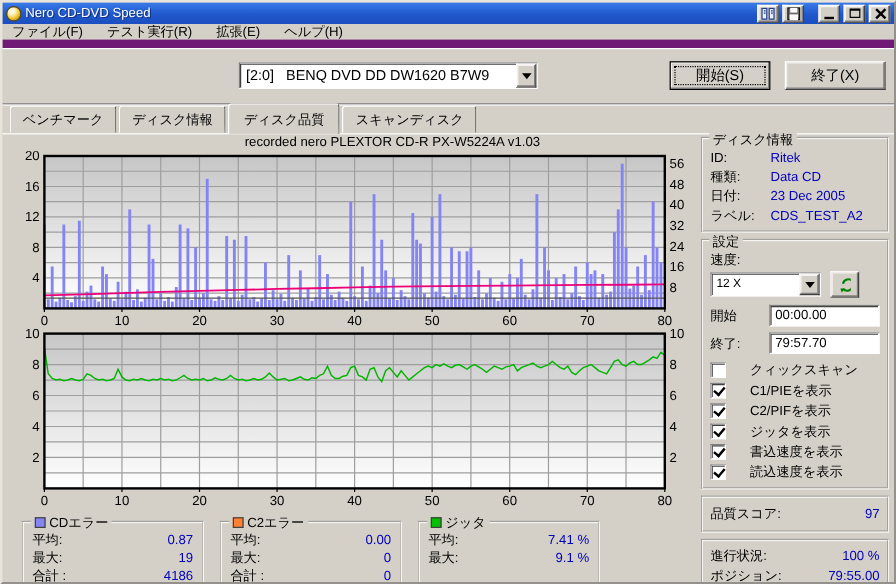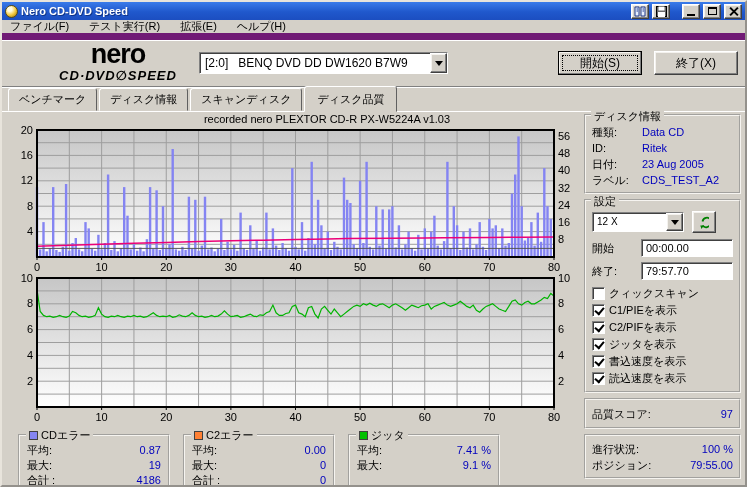--- a/index.html
+++ b/index.html
@@ -11,21 +11,21 @@
   .sunken{border:1px solid;border-color:#808080 #fff #fff #808080;box-shadow:inset 1px 1px 0 #404040;}
   .raised{background:#d4d0c8;border:1px solid;border-color:#fff #404040 #404040 #fff;box-shadow:inset -1px -1px 0 #808080,inset 1px 1px 0 #f4f2ee;}
   .groovebox{border:2px groove #f6f4f0;}
 
   
   .titlebar{height:18px;display:flex;align-items:center;padding:0 3px;gap:3px;
     background:linear-gradient(180deg,#3a7bea 0%,#2058cc 55%,#1c4ec0 100%);}
   .app-icon{width:13px;height:13px;border-radius:50%;
     background:radial-gradient(circle at 35% 30%,#fffbe0 0 20%,#f4c93c 55%,#8a6a10 100%);
     border:1px solid #5a4a10;flex:0 0 auto;}
-  .title-text{color:#fff;font-weight:bold;flex:1;text-shadow:1px 1px 0 #103488;white-space:nowrap;overflow:hidden;}
+  .title-text{color:#fff;font-weight:normal;flex:1;text-shadow:1px 1px 0 #103488;white-space:nowrap;overflow:hidden;}
   .tbtn{width:18px;height:15px;display:inline-flex;align-items:center;justify-content:center;padding:0;cursor:default;}
   .tb-gap{width:6px;}
   .glyph-min{width:8px;height:2px;background:#000;margin-top:7px;}
   .glyph-max{width:9px;height:8px;border:1px solid #000;border-top:2px solid #000;}
   .glyph-close{position:relative;width:9px;height:9px;}
   .glyph-close::before,.glyph-close::after{content:"";position:absolute;left:4px;top:-1px;width:2px;height:11px;background:#000;}
   .glyph-close::before{transform:rotate(45deg);}
   .glyph-close::after{transform:rotate(-45deg);}
 
   
@@ -71,21 +71,21 @@
   .irow{display:flex;line-height:16px;}
   .irow .ilabel{width:50px;flex:0 0 auto;}
   .jrow{display:flex;justify-content:space-between;line-height:16px;}
   .speed-row{display:flex;align-items:center;gap:8px;margin:2px 0 6px;}
   .mini-combo{width:92px;height:20px;background:#fff;display:flex;}
   .mini-combo .combo-text{font-size:10px;padding:3px 4px;}
   .tool-btn{width:24px;height:22px;display:flex;align-items:center;justify-content:center;}
   .inp-row{display:flex;align-items:center;justify-content:space-between;margin-bottom:5px;}
   .inp{width:92px;height:18px;background:#fff;border:1px solid;border-color:#808080 #fff #fff #808080;
     box-shadow:inset 1px 1px 0 #404040;font-family:inherit;font-size:11px;padding:1px 4px;color:#000;}
-  .cbrow{display:flex;align-items:center;gap:4px;height:17px;}
+  .cbrow{display:flex;align-items:center;gap:20px;height:17px;}
   .cb{position:relative;width:13px;height:13px;background:#fff;flex:0 0 auto;}
   .cb.checked::after{content:"";position:absolute;left:2px;top:2px;width:7px;height:4px;
     border-left:2px solid #000;border-bottom:2px solid #000;transform:rotate(-50deg);}
 </style>
 </head>
 <body>
 
 <div class="window">
 
   <div class="titlebar">
@@ -118,39 +118,35 @@
   </div>
 
   <div class="menubar">
     <span class="menu-item">ファイル(F)</span>
     <span class="menu-item">テスト実行(R)</span>
     <span class="menu-item">拡張(E)</span>
     <span class="menu-item">ヘルプ(H)</span>
   </div>
 
   <div class="header">
-    <div class="logo">
-      <div class="logo-nero">nero</div>
-      <div class="logo-sub">CD·DVD∅SPEED</div>
-    </div>
     <div class="combo sunken">
       <span class="combo-text">[2:0]   BENQ DVD DD DW1620 B7W9</span>
       <span class="combo-arrow raised">
           <span class="arrow-down"></span>
         </span>
     </div>
     <button class="push-btn raised btn-start">開始(S)</button>
     <button class="push-btn raised btn-exit">終了(X)</button>
   </div>
 
   <div class="tabs">
     <span class="tab">ベンチマーク</span>
     <span class="tab">ディスク情報</span>
+    <span class="tab active">ディスク品質</span>
     <span class="tab">スキャンディスク</span>
-    <span class="tab active">ディスク品質</span>
   </div>
 
   <div class="content">
 
     <div class="chart-col">
       <div class="chart-caption">recorded nero PLEXTOR CD-R   PX-W5224A v1.03</div>
       <svg class="chart" id="chart1" width="570" height="148">
           <defs>
             <linearGradient id="bg0" x1="0" y1="0" x2="0" y2="1">
               <stop offset="0" stop-color="#c6c6c6"></stop>
@@ -492,39 +488,40 @@
             </div>
         </div>
       </div>
     </div>
 
     <div class="sidebar">
 
       <div class="group groovebox">
         <span class="gtitle">ディスク情報</span>
         <div class="irow">
+            <span class="ilabel">ID:</span>
+            <span class="val">Ritek</span>
+          </div>
+        <div class="irow">
             <span class="ilabel">種類:</span>
             <span class="val">Data CD</span>
           </div>
         <div class="irow">
-            <span class="ilabel">ID:</span>
-            <span class="val">Ritek</span>
-          </div>
-        <div class="irow">
             <span class="ilabel">日付:</span>
-            <span class="val">23 Aug 2005</span>
+            <span class="val">23 Dec 2005</span>
           </div>
         <div class="irow">
             <span class="ilabel">ラベル:</span>
             <span class="val">CDS_TEST_A2</span>
           </div>
       </div>
 
       <div class="group groovebox">
         <span class="gtitle">設定</span>
+        <div>速度:</div>
         <div class="speed-row">
           <span class="mini-combo sunken">
             <span class="combo-text">12 X</span>
             <span class="combo-arrow raised">
                 <span class="arrow-down"></span>
               </span>
           </span>
           <button class="tool-btn raised">
             <svg width="15" height="15">
                 <path d="M3.5 6.5 a4.5 4.5 0 0 1 8-2" fill="none" stroke="#008000" stroke-width="1.8"></path>

